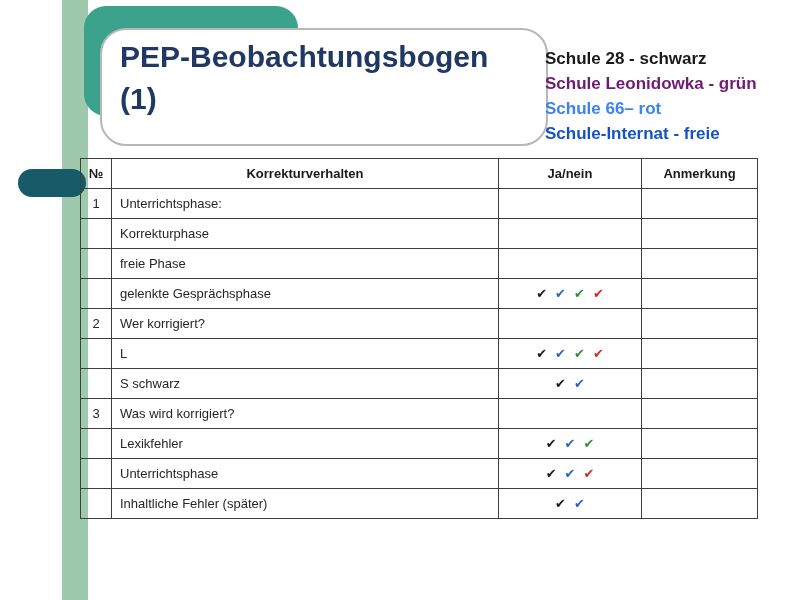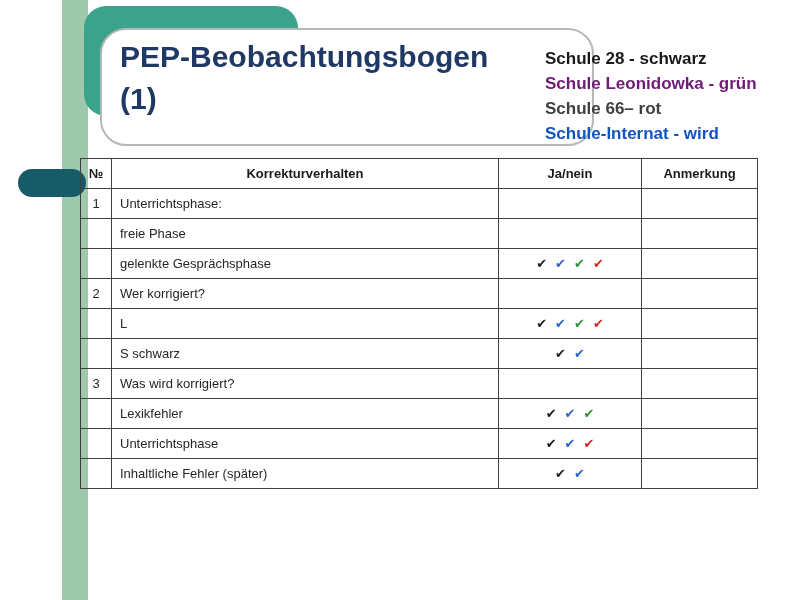--- a/index.html
+++ b/index.html
@@ -10,21 +10,21 @@
   }
   .slide { position: relative; width: 800px; height: 600px; background: #ffffff; overflow: hidden; }
 
   
   .left-bar  { position: absolute; left: 62px; top: 0; width: 26px; height: 600px; background: #9fc9ad; }
   .teal-shape{ position: absolute; left: 84px; top: 6px; width: 214px; height: 110px; background: #3ba38c; border-radius: 22px; }
   .side-pill { position: absolute; left: 18px; top: 169px; width: 68px; height: 28px; border-radius: 14px; background: #175a68; }
 
   
   .title-card {
-    position: absolute; left: 100px; top: 28px; width: 494px; height: 118px;
+    position: absolute; left: 100px; top: 28px; width: 448px; height: 118px;
     background: #ffffff; border: 2px solid #b7b7b7; border-radius: 26px;
     padding: 6px 8px 0 18px; box-sizing: border-box;
   }
   .title-text {
     font-size: 30px; font-weight: bold; color: #203864;
     line-height: 1.4; width: 402px; word-break: break-all;
   }
 
   
   .legend { position: absolute; left: 545px; top: 46px; }
@@ -52,22 +52,22 @@
   <div class="teal-shape"></div>
   <div class="side-pill"></div>
 
   <div class="title-card">
     <div class="title-text">PEP-Beobachtungsbogen (1)</div>
   </div>
 
   <div class="legend">
       <div class="legend-item" style="color: rgb(26, 26, 26);">Schule 28 - schwarz</div>
       <div class="legend-item" style="color: #701a75;">Schule Leonidowka - grün</div>
-      <div class="legend-item" style="color: #404040;">Schule 66– rot</div>
-      <div class="legend-item" style="color: rgb(19, 83, 196);">Schule-Internat - wird</div>
+      <div class="legend-item" style="color: #3b82f6;">Schule 66– rot</div>
+      <div class="legend-item" style="color: rgb(19, 83, 196);">Schule-Internat - freie</div>
     </div>
 
   <table class="obs">
     <colgroup>
       <col style="width:31px">
       <col style="width:387px">
       <col style="width:143px">
       <col style="width:116px">
     </colgroup>
     <thead>
@@ -75,20 +75,26 @@
           <th>№</th>
           <th>Korrekturverhalten</th>
           <th>Ja/nein</th>
           <th>Anmerkung</th>
         </tr>
     </thead>
     <tbody>
         <tr>
           <td class="num">1</td>
           <td class="lbl bold">Unterrichtsphase:</td>
+          <td class="checks"></td>
+          <td class="anm"></td>
+        </tr>
+        <tr>
+          <td class="num"></td>
+          <td class="lbl">Korrekturphase</td>
           <td class="checks"></td>
           <td class="anm"></td>
         </tr>
         <tr>
           <td class="num"></td>
           <td class="lbl">freie Phase</td>
           <td class="checks"></td>
           <td class="anm"></td>
         </tr>
         <tr>

